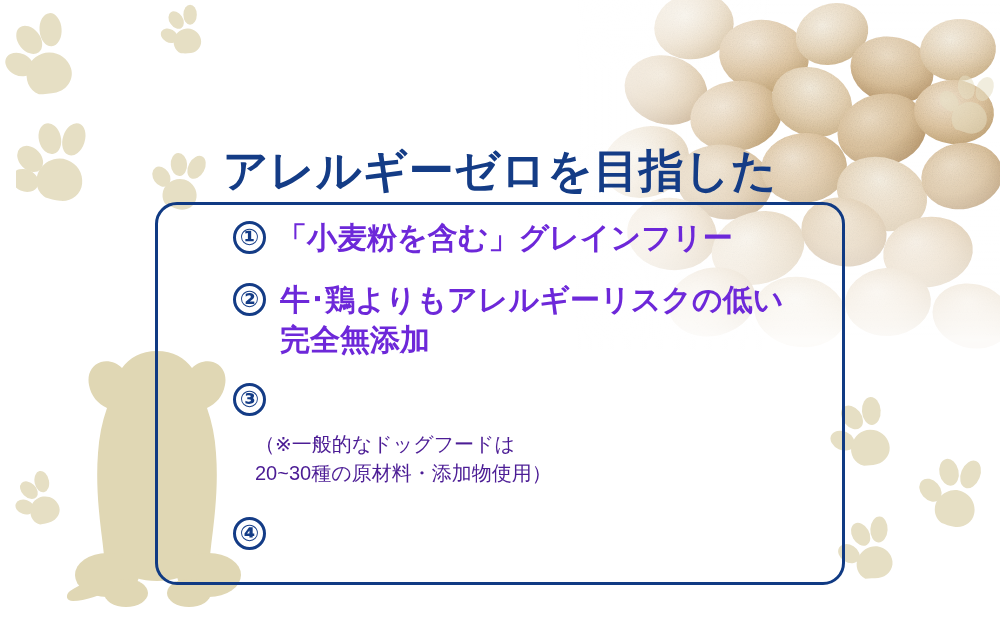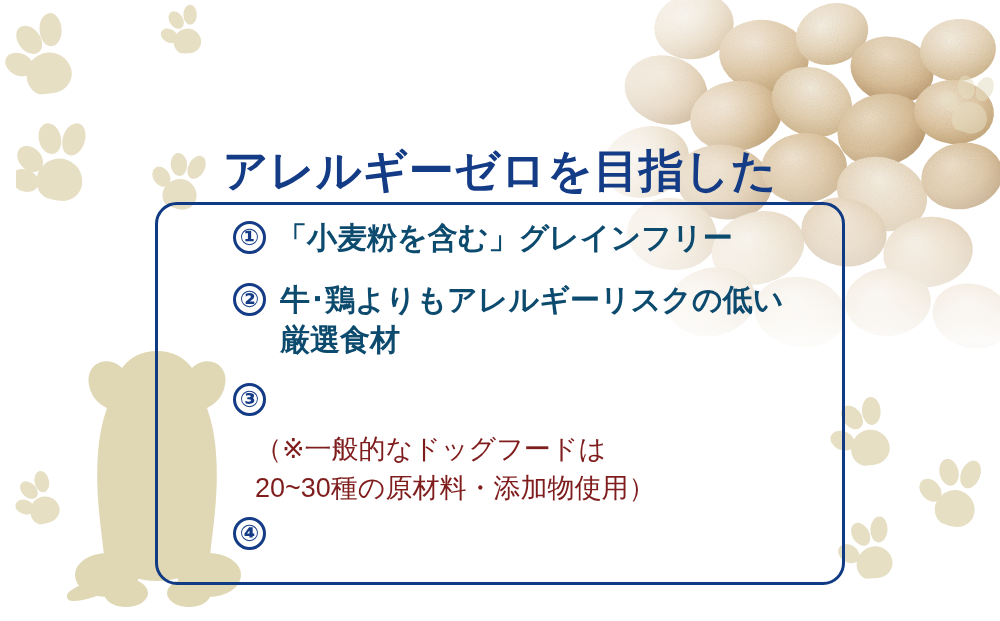--- a/index.html
+++ b/index.html
@@ -105,40 +105,40 @@
     font-weight: 700;
     line-height: 27px;
     text-align: center;
     box-sizing: border-box;
     margin-top: 3px;
   }
   .item-text {
     font-size: 30px;
     font-weight: 700;
     line-height: 1.32;
-    color: #0c4a6e;
+    color: #6d28d9;
     white-space: pre-line;
   }
   .item-1 { left: 78px;  top: 16px; }
   .item-1 .item-text { margin-left: 11px; }
   .item-2 { left: 78px;  top: 78px; }
   .item-2 .item-text { margin-left: 14px; }
   .item-3 { left: 78px;  top: 178px; }
   .item-3 .item-text { margin-left: 14px; }
   .item-4 { left: 78px;  top: 312px; }
   .item-4 .item-text { margin-left: 14px; }
 
   .item-note {
     position: absolute;
     left: 100px;
     top: 228px;
-    font-size: 27px;
+    font-size: 20px;
     font-weight: 400;
     line-height: 1.46;
-    color: #7f1d1d;
+    color: #4c1d95;
     white-space: pre-line;
     font-family: "Liberation Sans", "DejaVu Sans", sans-serif;
   }
 </style>
 </head>
 <body>
 
 <div id="stage">
 
   <div class="kibble-photo">
@@ -315,21 +315,21 @@
   <div class="feature-list">
 
     <div class="feature-item item-1">
       <span class="num-circle">①</span>
       <span class="item-text">「小麦粉を含む」グレインフリー</span>
     </div>
 
     <div class="feature-item item-2">
       <span class="num-circle">②</span>
       <span class="item-text">牛･鶏よりもアレルギーリスクの低い
-厳選食材</span>
+完全無添加</span>
     </div>
 
     <div class="feature-item item-3">
       <span class="num-circle">③</span>
     </div>
 
     <div class="item-note">（※一般的なドッグフードは
     20~30種の原材料・添加物使用）</div>
 
     <div class="feature-item item-4">

